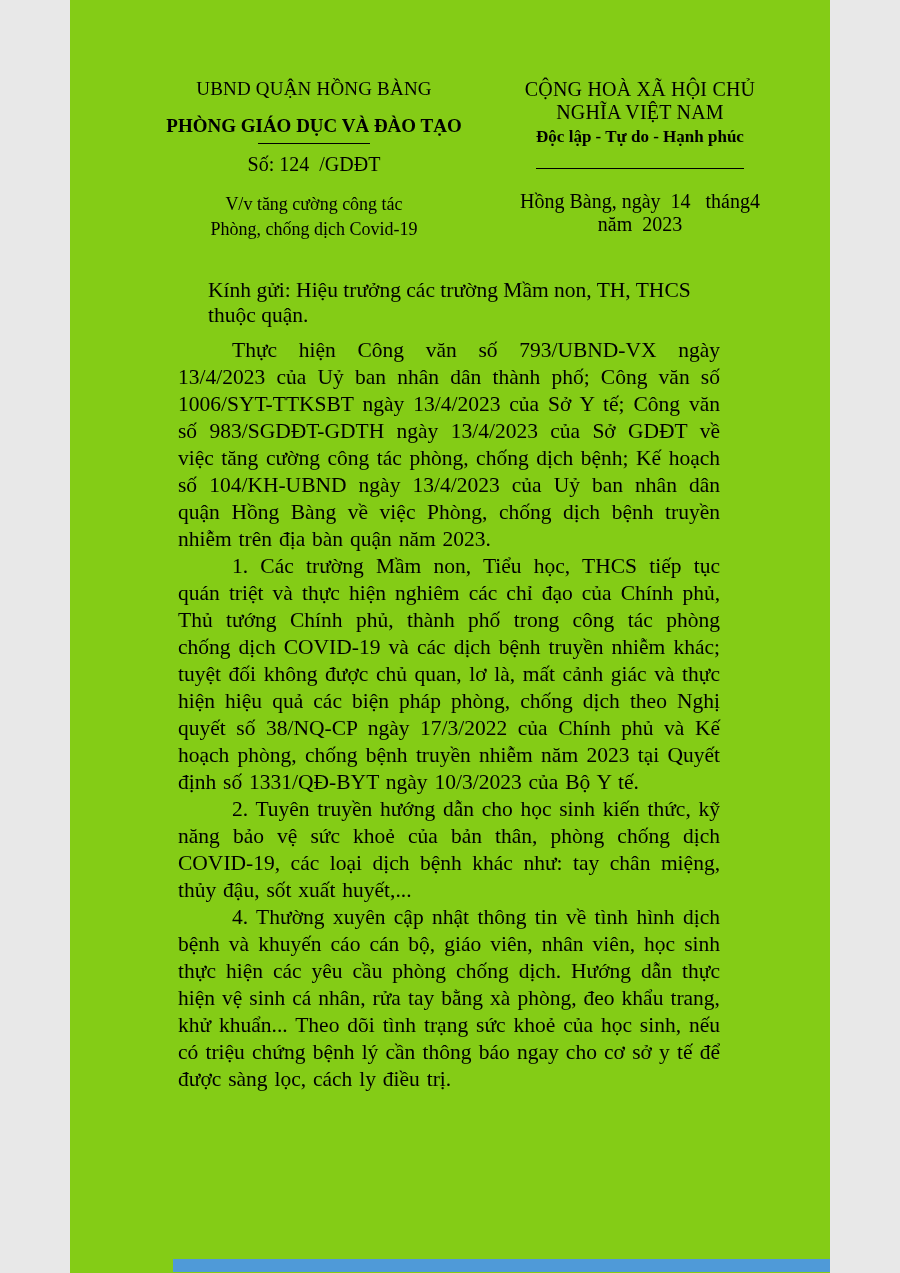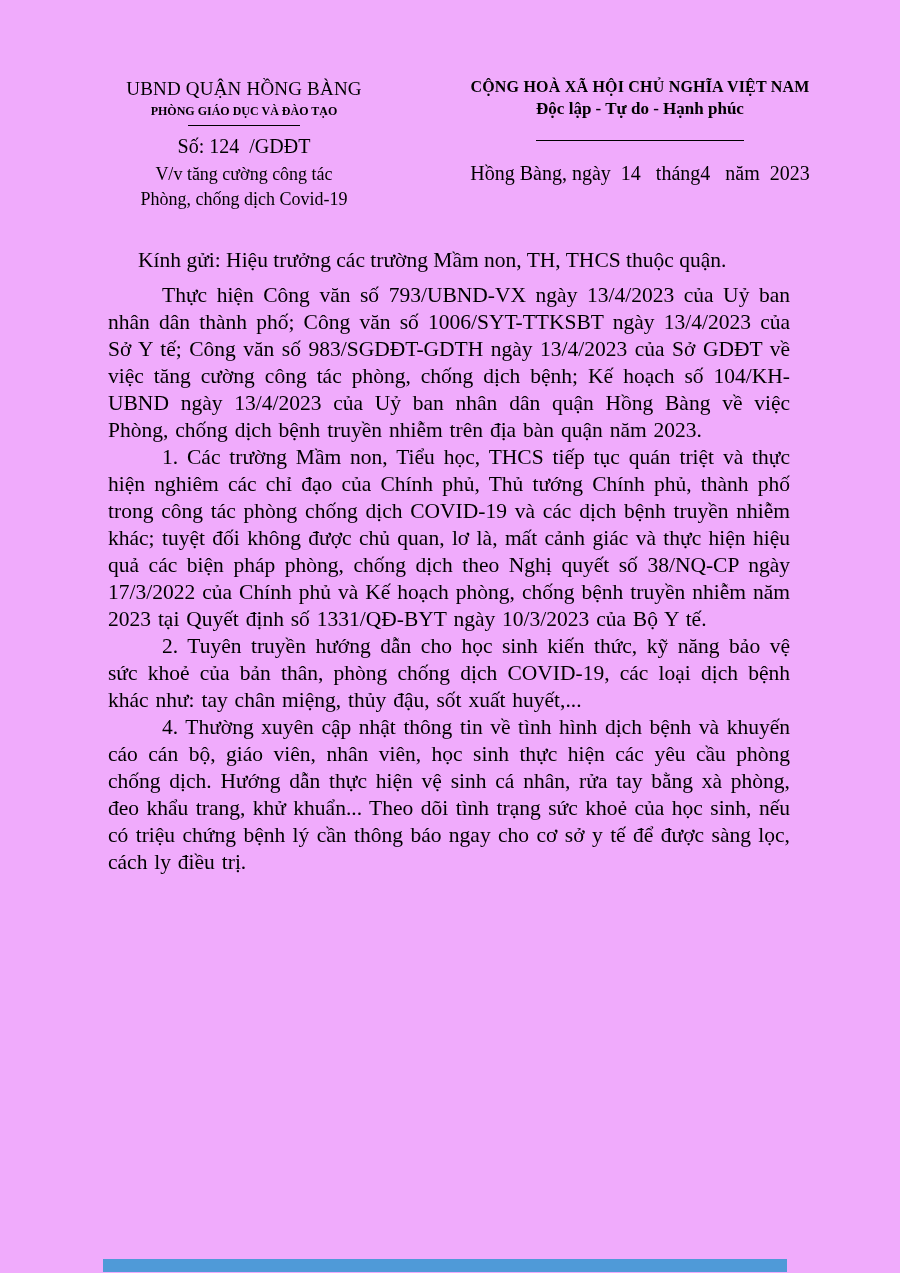--- a/index.html
+++ b/index.html
@@ -1,24 +1,24 @@
 <!DOCTYPE html>
 <html><head>
 <meta charset="utf-8">
 <style>
   * { margin: 0; padding: 0; box-sizing: border-box; }
   html, body { background: #e8e8e8; }
   body { font-family: "Liberation Serif", "DejaVu Serif", serif; }
 
   .page {
     position: relative;
-    width: 900px;
+    width: 760px;
     height: 1273px;
     margin: 0 auto;
-    background: #f0abfc;
+    background: #84cc16;
     color: #000000;
     overflow: hidden;
   }
 
   
   .header {
     display: flex;
     padding: 78px 50px 0 58px;
   }
   .header-left {
@@ -28,42 +28,42 @@
   }
   .header-right {
     flex: 1;
     text-align: center;
   }
   .org-line1 {
     font-size: 19px;
     letter-spacing: 0.2px;
   }
   .org-line2 {
-    font-size: 12px;
+    font-size: 19px;
     font-weight: bold;
-    margin-top: 4px;
+    margin-top: 15px;
   }
   .org-underline {
     width: 112px;
     border-top: 1.6px solid #000;
     margin: 6px auto 0 auto;
   }
   .doc-number {
     font-size: 20px;
     margin-top: 9px;
     white-space: pre-wrap;
   }
   .subject {
     font-size: 18px;
     line-height: 25px;
-    margin-top: 4px;
+    margin-top: 16px;
   }
   .nation-line1 {
-    font-size: 16px;
-    font-weight: bold;
+    font-size: 20px;
+    font-weight: normal;
     letter-spacing: 0.2px;
   }
   .motto {
     display: inline-block;
     font-size: 17px;
     font-weight: bold;
     margin-top: 3px;
     padding-bottom: 21px;
     border-bottom: 1.6px solid #000;
   }

